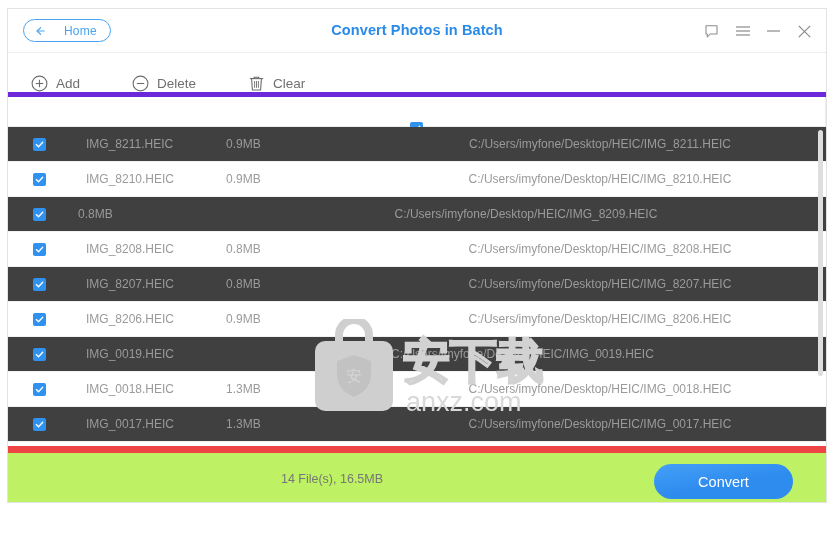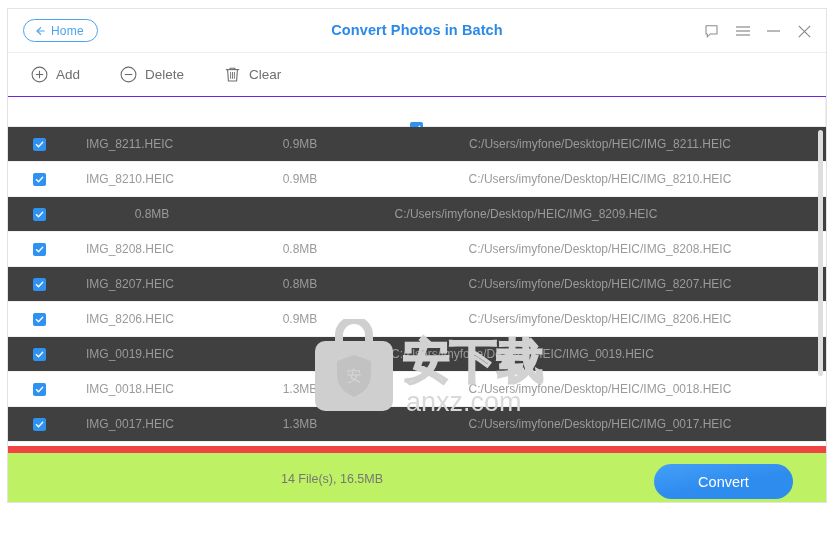--- a/index.html
+++ b/index.html
@@ -43,21 +43,21 @@
     position: absolute;
     left: 15px;
     top: 10px;
     height: 23px;
     padding: 0 13px 0 10px;
     border: 1px solid #4ba3f0;
     border-radius: 12px;
     background: #ffffff;
     display: flex;
     align-items: center;
-    gap: 5px;
+    gap: 18px;
     cursor: pointer;
     box-sizing: border-box;
   }
   #home-button .arrow-ico {
     display: block;
     width: 12px;
     height: 12px;
     color: #4ba3f0;
     line-height: 0;
   }
@@ -97,25 +97,25 @@
     align-items: center;
     justify-content: center;
     color: #8b8b8b;
     cursor: pointer;
   }
 
   
   #toolbar {
     height: 44px;
     flex: 0 0 44px;
-    border-bottom: 1px solid #6d28d9;
-    display: flex;
-    align-items: center;
+    border-bottom: 5px solid #6d28d9;
+    display: flex;
+    align-items: flex-end;
     padding-left: 23px;
-    gap: 40px;
+    gap: 52px;
     box-sizing: border-box;
     background: #fff;
   }
   .tool-btn {
     display: flex;
     align-items: center;
     gap: 8px;
     cursor: pointer;
   }
   .tool-btn .t-ico {
@@ -194,21 +194,21 @@
     box-sizing: border-box;
     white-space: nowrap;
     overflow: hidden;
   }
   .trow .cell.c-check {
     display: flex;
     align-items: center;
     justify-content: center;
   }
   .trow .cell.c-name { padding-left: 15px; }
-  .trow .cell.c-size { padding-left: 7px; text-align: center; }
+  .trow .cell.c-size { padding-left: 7px; }
   .trow .cell.c-dir  { text-align: center; }
 
   
   .cbx {
     width: 13px;
     height: 13px;
     border-radius: 2px;
     background: #2f92f0;
     display: flex;
     align-items: center;

